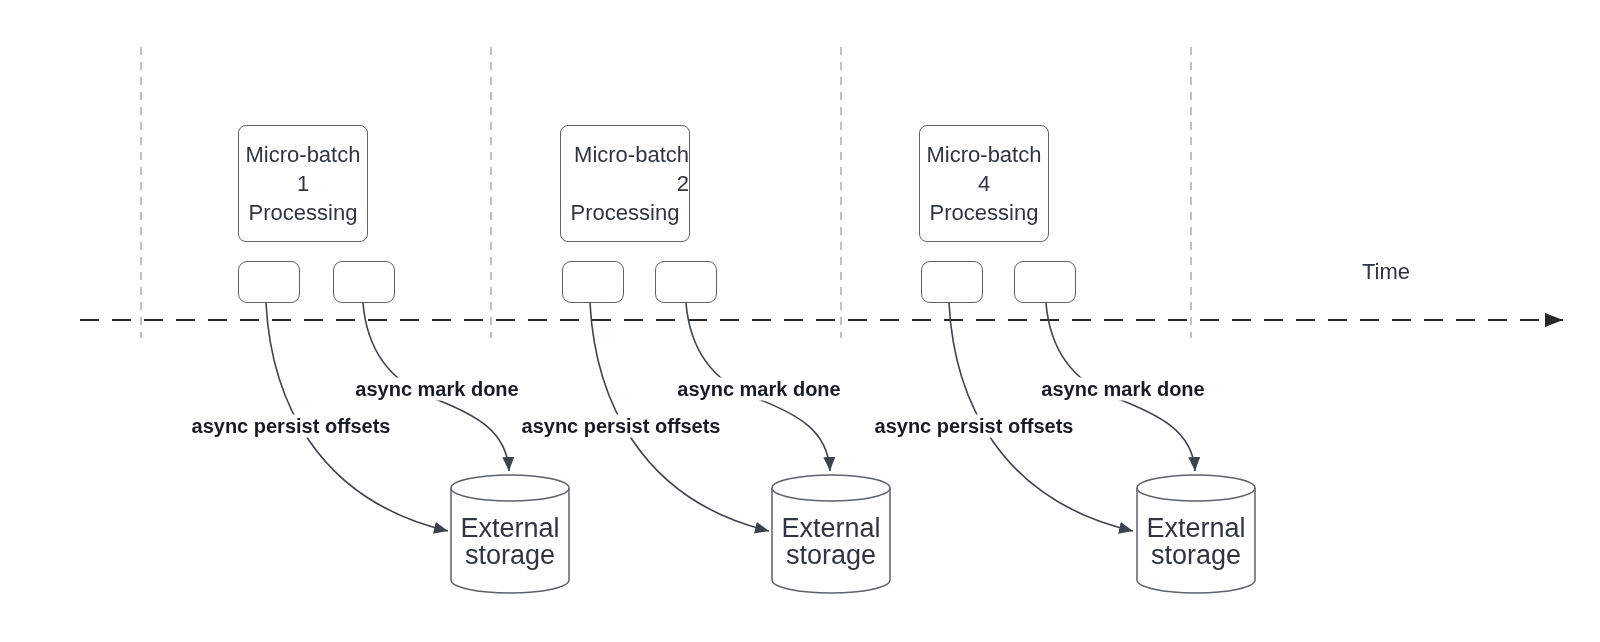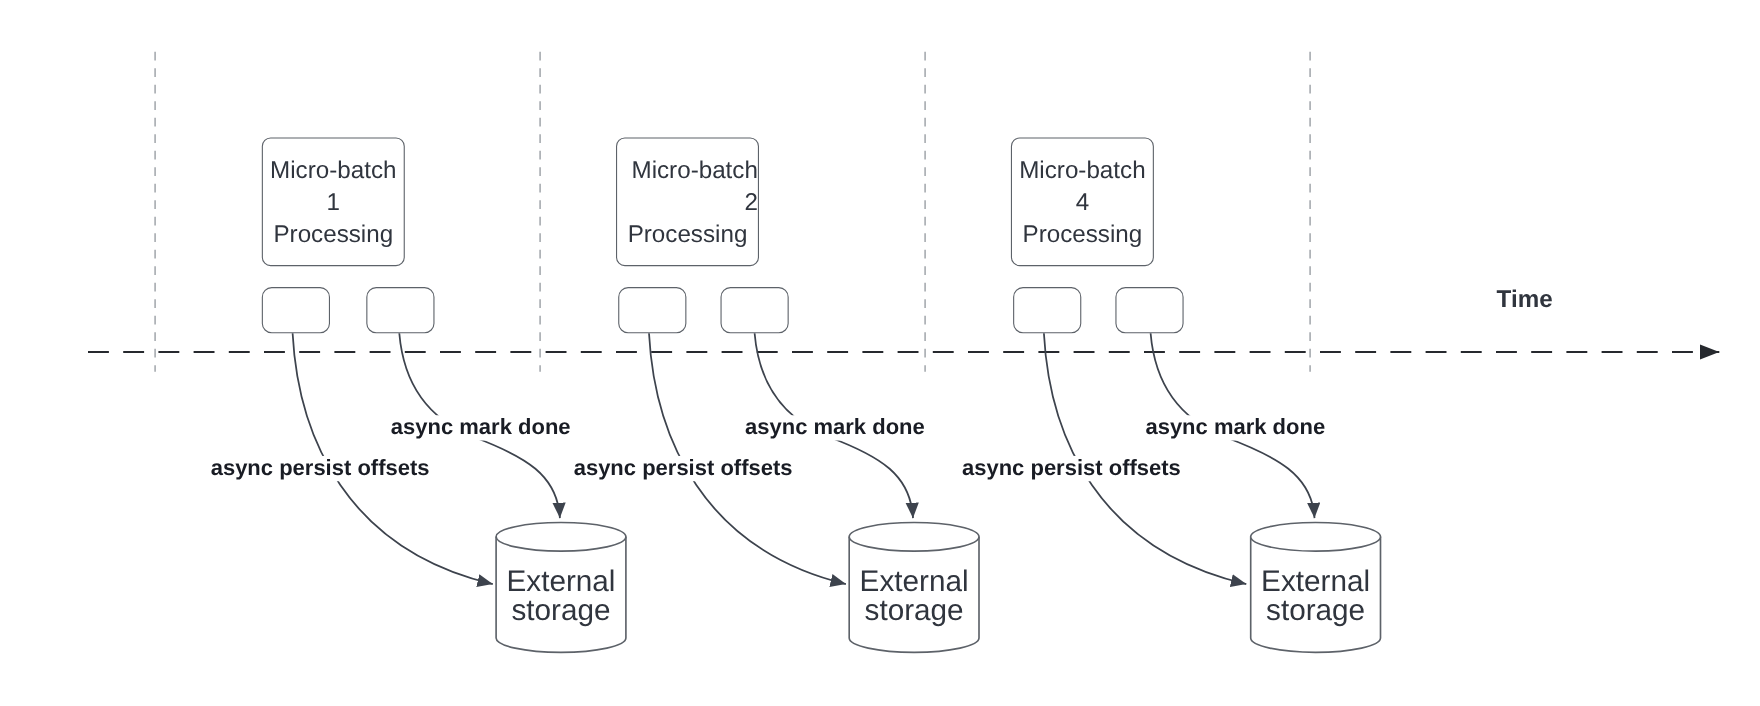--- a/index.html
+++ b/index.html
@@ -28,21 +28,21 @@
     position:absolute;transform:translate(-50%,-50%);
     font-weight:bold;font-size:20px;color:var(--labeltext);
     background:#fff;padding:0 3px;white-space:nowrap;
   }
   .storage-label{
     position:absolute;transform:translateX(-50%);width:100px;text-align:center;
     font-size:27px;line-height:27px;color:var(--text);
   }
   .time-label{
     position:absolute;transform:translateX(-50%);
-    font-size:22px;color:var(--text);white-space:nowrap;font-weight:bold;
+    font-size:22px;color:var(--text);white-space:nowrap;
   }
 </style>
 </head>
 <body>
 
 <div class="canvas">
 
   <svg class="layer" width="1600" height="642">
     <defs>
       <marker id="arrowHead" markerUnits="userSpaceOnUse" markerWidth="16" markerHeight="13" refX="14" refY="6" orient="auto">

